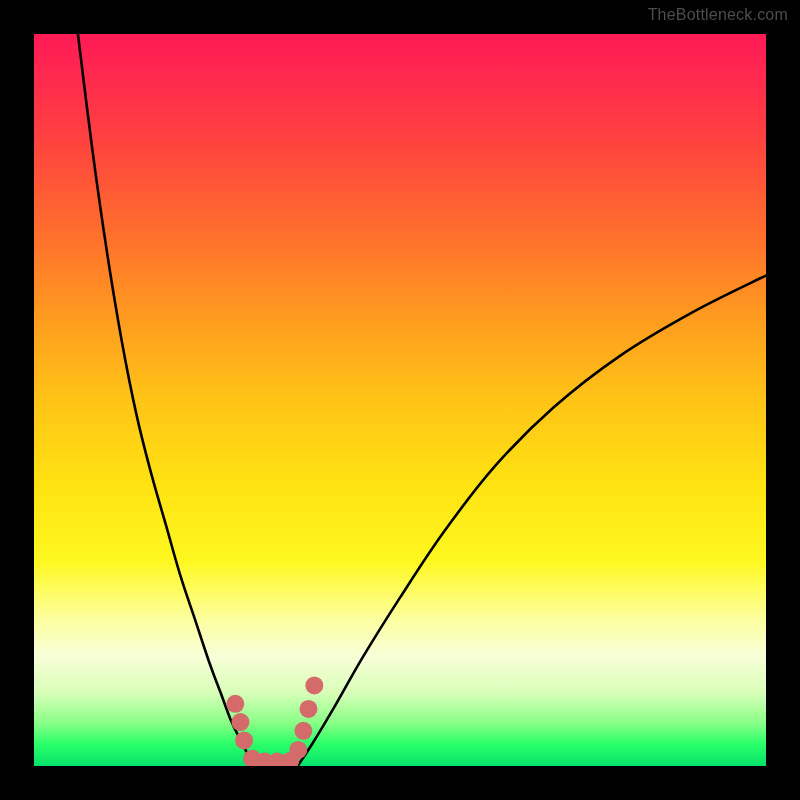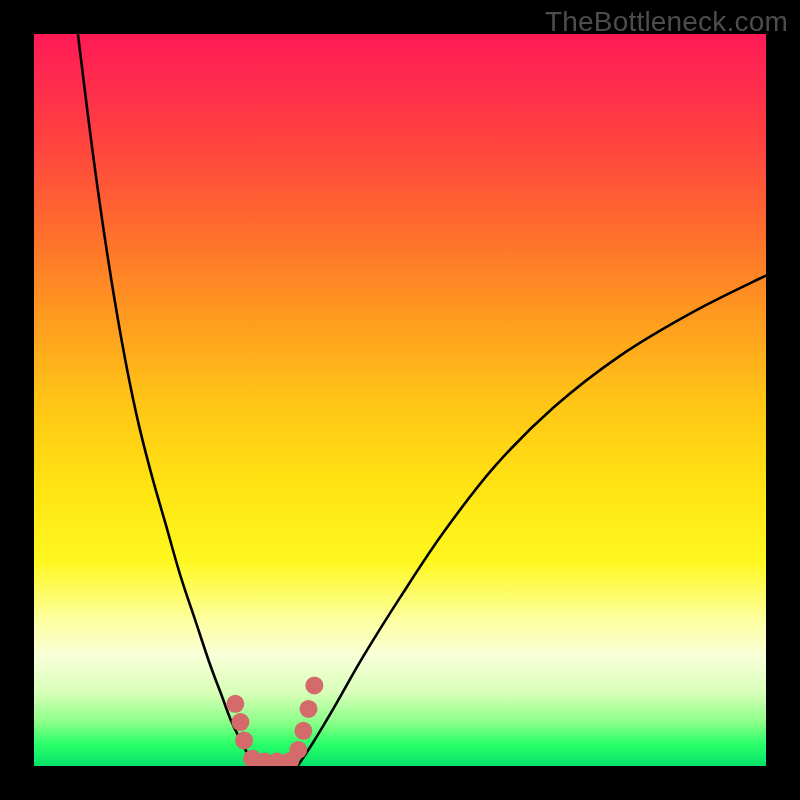--- a/index.html
+++ b/index.html
@@ -46,21 +46,21 @@
     );
   }
   .plot svg {
     position: absolute;
     inset: 0;
   }
   .watermark {
     position: absolute;
     top: 6px;
     right: 12px;
-    font-size: 28px;
+    font-size: 16px;
     font-weight: 500;
     color: #4d4d4d;
     letter-spacing: 0.2px;
     user-select: none;
   }
 </style>
 </head>
 <body>
 
 <div class="frame">

